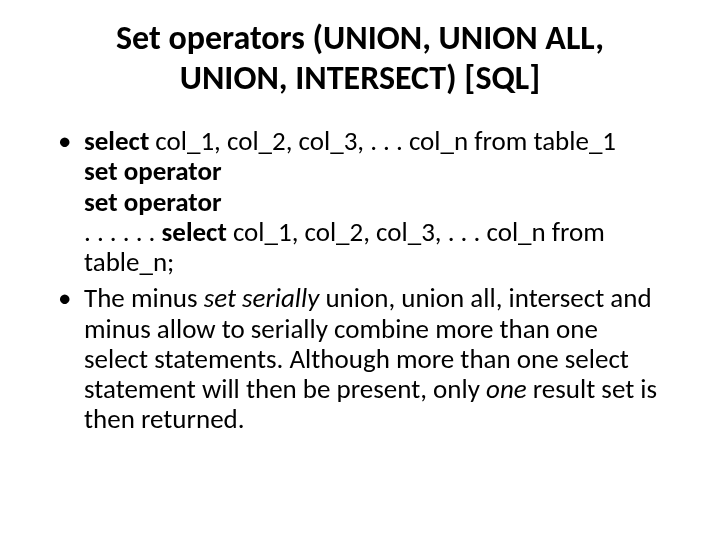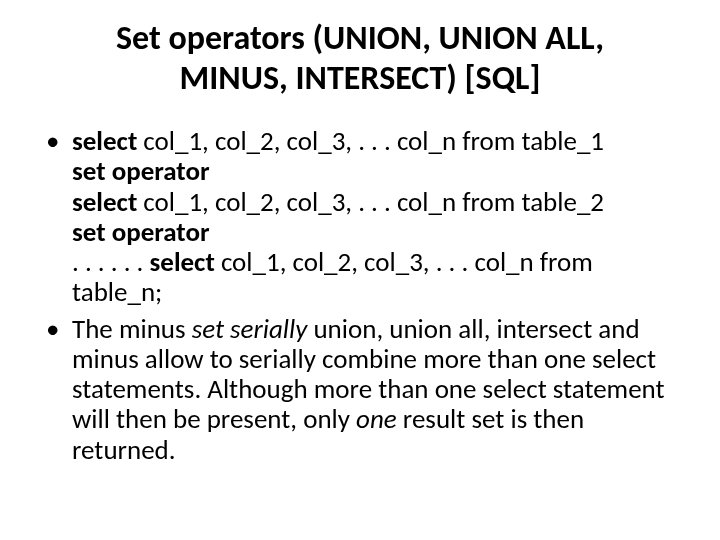--- a/index.html
+++ b/index.html
@@ -18,21 +18,21 @@
     padding: 18px 40px 30px 40px;
   }
   .title {
     text-align: center;
     font-weight: 700;
     font-size: 34px;
     line-height: 1.18;
     margin: 0 0 28px 0;
   }
   ul.body {
-    margin: 0;
+    margin: 12px;
     padding: 0 0 0 32px;
     list-style: none;
   }
   ul.body > li {
     position: relative;
     font-size: 27px;
     line-height: 1.12;
     margin-bottom: 6px;
   }
   ul.body > li::before {
@@ -49,29 +49,28 @@
     padding-left: 0;
   }
 </style>
 </head>
 <body>
 
 <div class="slide">
 
   <h1 class="title">
     <span>Set operators (UNION, UNION ALL,</span><br>
-    <span>MINUS, INTERSECT) [SQL]</span>
+    <span>UNION, INTERSECT) [SQL]</span>
   </h1>
 
   <ul class="body">
 
     <li>
       <span class="b">select </span><span>col_1, col_2, col_3, . . . col_n from table_1</span>
       <span class="sub b">set operator</span>
-      <span class="sub"><span class="b">select </span><span>col_1, col_2, col_3, . . . col_n from table_2</span></span>
       <span class="sub b">set operator</span>
       <span class="sub"><span>. . . . . . </span><span class="b">select </span><span>col_1, col_2, col_3, . . . col_n from table_n;</span></span>
     </li>
 
     <li>
       <span>The minus </span><span class="i">set serially </span><span>union, union all, intersect and minus allow to serially combine more than one select statements. Although more than one select statement will then be present, only </span><span class="i">one</span><span> result set is then returned.</span>
     </li>
 
   </ul>
 

